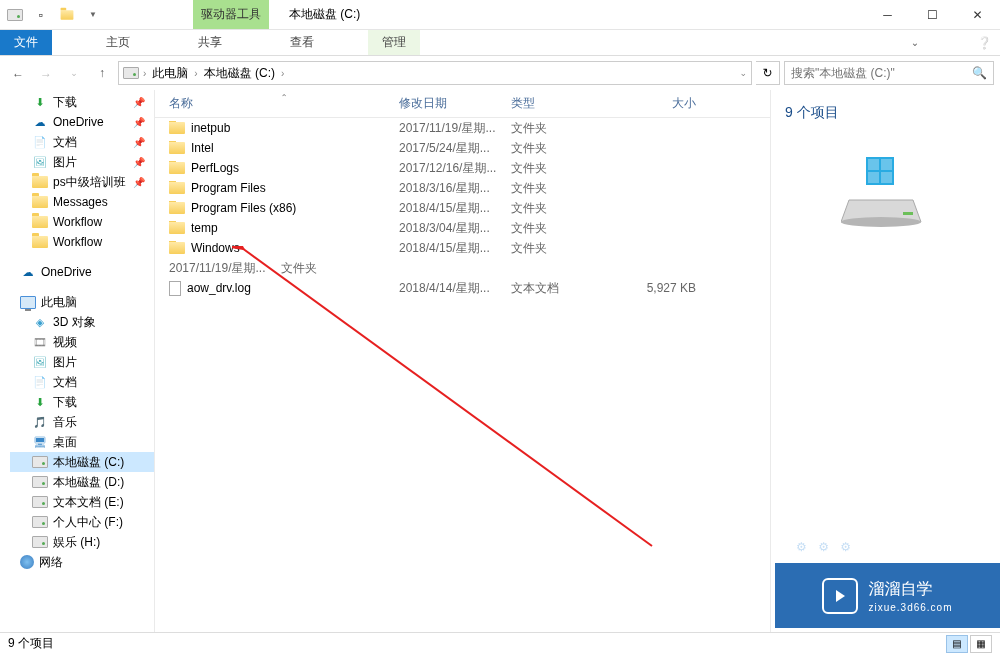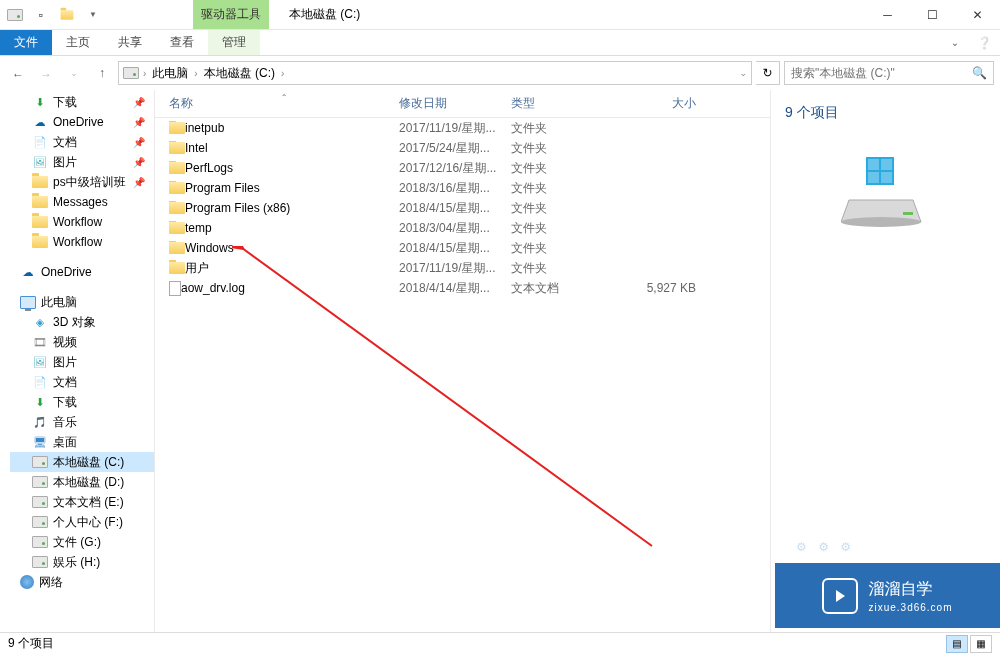--- a/index.html
+++ b/index.html
@@ -6,21 +6,21 @@
 body { background: #fff; width: 1000px; height: 653px; overflow: hidden; font-size: 12px; color: #000; position: relative; }
 
 .titlebar { height: 30px; display: flex; align-items: stretch; border-bottom: 1px solid #e5e5e5; }
 .titlebar-left { display: flex; align-items: center; padding: 0 4px; gap: 4px; }
 .titlebar-left .qat-btn { width: 22px; height: 22px; display: flex; align-items: center; justify-content: center; }
 .titlebar-ribbon-context { background: #a9e08f; color: #333; padding: 4px 8px; font-size: 12px; margin-left: 85px; display: flex; align-items: center; }
 .titlebar-title { flex: 1; display: flex; align-items: center; padding-left: 20px; font-size: 12px; }
 .window-controls { display: flex; }
 .window-controls .wc { width: 45px; height: 30px; display: flex; align-items: center; justify-content: center; color: #333; }
 
-.ribbon-tabs { height: 26px; display: flex; align-items: stretch; border-bottom: 1px solid #ddd; position: relative; }
+.ribbon-tabs { height: 26px; display: flex; align-items: stretch; border-bottom: 1px solid #ddd; position: relative; gap: 40px; }
 .ribbon-tabs .tab { padding: 0 14px; display: flex; align-items: center; font-size: 12px; color: #444; cursor: pointer; }
 .ribbon-tabs .tab.file { background: #1979ca; color: #fff; }
 .ribbon-tabs .tab.context { background: #ecf7e5; }
 .ribbon-tabs .expand { margin-left: auto; width: 30px; display: flex; align-items: center; justify-content: center; }
 .ribbon-tabs .help { width: 30px; display: flex; align-items: center; justify-content: center; }
 
 .navbar { height: 34px; display: flex; align-items: center; padding: 4px 6px; gap: 4px; }
 .nav-btn { width: 24px; height: 24px; display: flex; align-items: center; justify-content: center; color: #555; }
 .nav-btn.disabled { color: #bbb; }
 .addressbar { flex: 1; height: 24px; border: 1px solid #ccc; display: flex; align-items: center; padding: 0 4px; gap: 4px; }
@@ -43,21 +43,21 @@
 .filelist { flex: 1; }
 .filelist .headers { height: 28px; display: flex; align-items: center; border-bottom: 1px solid #eaeaea; color: #4a6d9a; font-size: 12px; padding-left: 14px; }
 .filelist .headers .col { position: relative; }
 .filelist .headers .col.name { width: 230px; }
 .filelist .headers .col.date { width: 112px; }
 .filelist .headers .col.type { width: 105px; }
 .filelist .headers .col.size { width: 80px; text-align: right; }
 .filelist .headers .sort-ind { position: absolute; top: -2px; left: 50%; transform: translateX(-50%); font-size: 8px; color: #666; }
 .filelist .row { height: 20px; display: flex; align-items: center; padding-left: 14px; font-size: 12px; }
 .filelist .row .cell { overflow: hidden; text-overflow: ellipsis; white-space: nowrap; }
-.filelist .row .cell.name { width: 230px; display: flex; align-items: center; }
+.filelist .row .cell.name { width: 230px; display: flex; align-items: center; gap: 6px; }
 .filelist .row .cell.date { width: 112px; color: #666; }
 .filelist .row .cell.type { width: 105px; color: #666; }
 .filelist .row .cell.size { width: 80px; text-align: right; color: #666; }
 
 .preview { width: 230px; border-left: 1px solid #eaeaea; padding: 14px; }
 .preview .ptitle { font-size: 14px; color: #1a4d8a; margin-bottom: 30px; }
 .preview .drive-icon-lg { width: 90px; height: 80px; margin: 0 auto; position: relative; }
 
 .statusbar { height: 22px; border-top: 1px solid #ddd; display: flex; align-items: center; padding: 0 8px; font-size: 12px; }
 .statusbar .view-btns { margin-left: auto; display: flex; gap: 2px; }
@@ -225,24 +225,20 @@
       <div class="item l2">
         <span class="icon-drive"></span>
         <span>文本文档 (E:)</span>
       </div>
       <div class="item l2">
         <span class="icon-drive"></span>
         <span>个人中心 (F:)</span>
       </div>
       <div class="item l2">
         <span class="icon-drive"></span>
-        <span>文件 (G:)</span>
-      </div>
-      <div class="item l2">
-        <span class="icon-drive"></span>
         <span>娱乐 (H:)</span>
       </div>
       <div class="item">
         <span class="icon-network"></span>
         <span>网络</span>
       </div>
     </div>
   <div class="content">
     <div class="filelist">
       <div class="headers">
@@ -312,24 +308,20 @@
           <div class="row">
     <div class="cell name">
               <span class="icon-folder"></span>
               <span>Windows</span>
             </div>
     <div class="cell date">2018/4/15/星期...</div>
     <div class="cell type">文件夹</div>
     <div class="cell size"></div>
   </div>
           <div class="row">
-    <div class="cell name">
-              <span class="icon-folder"></span>
-              <span>用户</span>
-            </div>
     <div class="cell date">2017/11/19/星期...</div>
     <div class="cell type">文件夹</div>
     <div class="cell size"></div>
   </div>
           <div class="row">
     <div class="cell name">
               <span class="icon-file"></span>
               <span>aow_drv.log</span>
             </div>
     <div class="cell date">2018/4/14/星期...</div>

